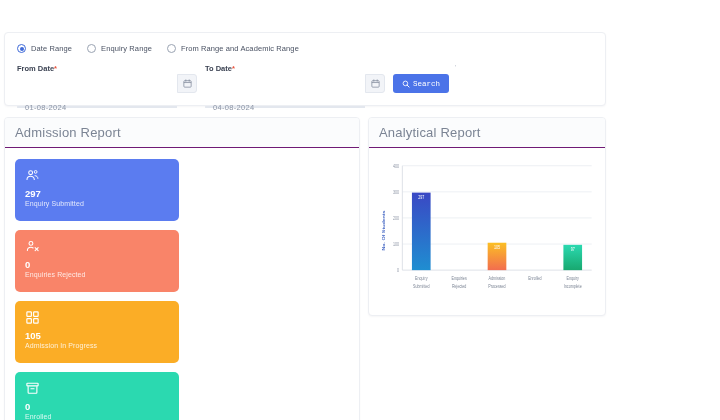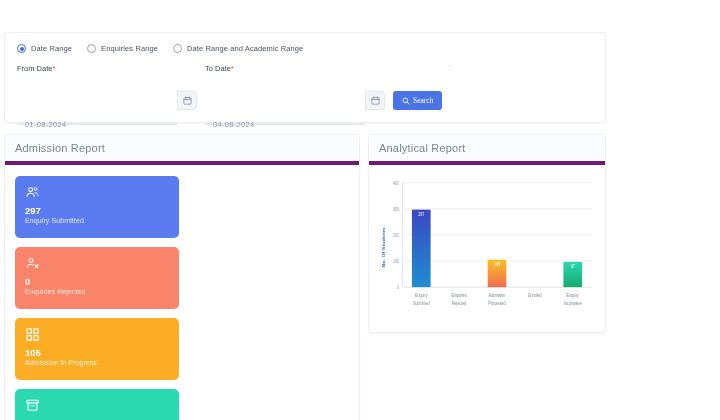--- a/index.html
+++ b/index.html
@@ -32,55 +32,55 @@
   }
   .radio-dot.checked { border-color: #3f6ad8; }
   .radio-dot.checked::after {
     content: ""; position: absolute; left: 1.5px; top: 1.5px;
     width: 4px; height: 4px; border-radius: 50%; background: #3f6ad8;
   }
   .radio-label { font-size: 7.5px; color: #4a5263; letter-spacing: .1px; }
 
   .fields-row { display: flex; align-items: flex-end; gap: 0; }
   .field-col { width: 180px; margin-right: 8px; }
-  .field-label { font-size: 7.5px; font-weight: normal; color: #3b4252; margin-bottom: 18px; }
+  .field-label { font-size: 7.5px; font-weight: bold; color: #3b4252; margin-bottom: 1px; }
   .req { color: #e8503a; }
 
   .input-group { display: flex; height: 19px; }
   .input-box {
     flex: 1; border: 1px solid #e3e7ee; border-right: none;
     border-radius: 3px 0 0 3px; background: #fff;
     font-size: 7.5px; color: #8c95a6; padding: 0 7px;
     display: flex; align-items: center; letter-spacing: .3px; margin-top: 32px;
   }
   .input-addon {
     width: 20px; border: 1px solid #e3e7ee; border-radius: 0 3px 3px 0;
     background: #f2f4f8; display: flex; align-items: center; justify-content: center;
   }
   .cal-ico { width: 9px; height: 9px; display: block; }
 
   .search-btn {
     height: 19px; padding: 0 9px; background: #4b73e8; border: none;
     border-radius: 3px; color: #fff; font-size: 7.5px;
     display: inline-flex; align-items: center; gap: 3px;
-    cursor: pointer; font-family: Liberation Serif, serif; margin-bottom: 0px;
+    cursor: pointer; font-family: Liberation Mono, monospace; margin-bottom: 0px;
   }
   .search-ico { width: 8px; height: 8px; display: block; }
   .tiny-tick { font-size: 7px; color: #b9c0cc; margin-left: 6px; align-self: flex-start; }
 
   
   .main { display: flex; gap: 8px; margin: 11px 4px 0 4px; align-items: flex-start; }
 
   .panel {
     background: #ffffff; border: 1px solid #edeff3; border-radius: 4px;
     box-shadow: 0 1px 2px rgba(16,24,40,0.04); overflow: hidden;
   }
   .panel-head {
-    padding: 7px 10px; background: #fbfcfd; border-bottom: 4px solid #701a75;
-    font-size: 11px; color: #7b8494; letter-spacing: .2px;
+    padding: 7px 10px; background: #fbfcfd; border-bottom: 1px solid #701a75;
+    font-size: 13px; color: #7b8494; letter-spacing: .2px;
   }
   .panel-head.center { text-align: left; }
 
   .panel-left { width: 356px; }
   .panel-right { flex: 1; }
 
   .cards-wrap {
     display: flex; flex-wrap: wrap; gap: 9px;
     padding: 11px 10px 13px 10px;
   }
@@ -116,25 +116,25 @@
 
   <div class="filter-panel">
 
     <div class="radio-row">
       <label class="radio-opt">
         <span class="radio-dot checked"></span>
         <span class="radio-label">Date Range</span>
       </label>
       <label class="radio-opt">
         <span class="radio-dot"></span>
-        <span class="radio-label">Enquiries Range</span>
+        <span class="radio-label">Enquiry Range</span>
       </label>
       <label class="radio-opt">
         <span class="radio-dot"></span>
-        <span class="radio-label">Date Range and Academic Range</span>
+        <span class="radio-label">From Range and Academic Range</span>
       </label>
     </div>
 
     <div class="fields-row">
 
       <div class="field-col">
         <div class="field-label">
           <span>From Date</span><span class="req">*</span>
         </div>
         <div class="input-group">

